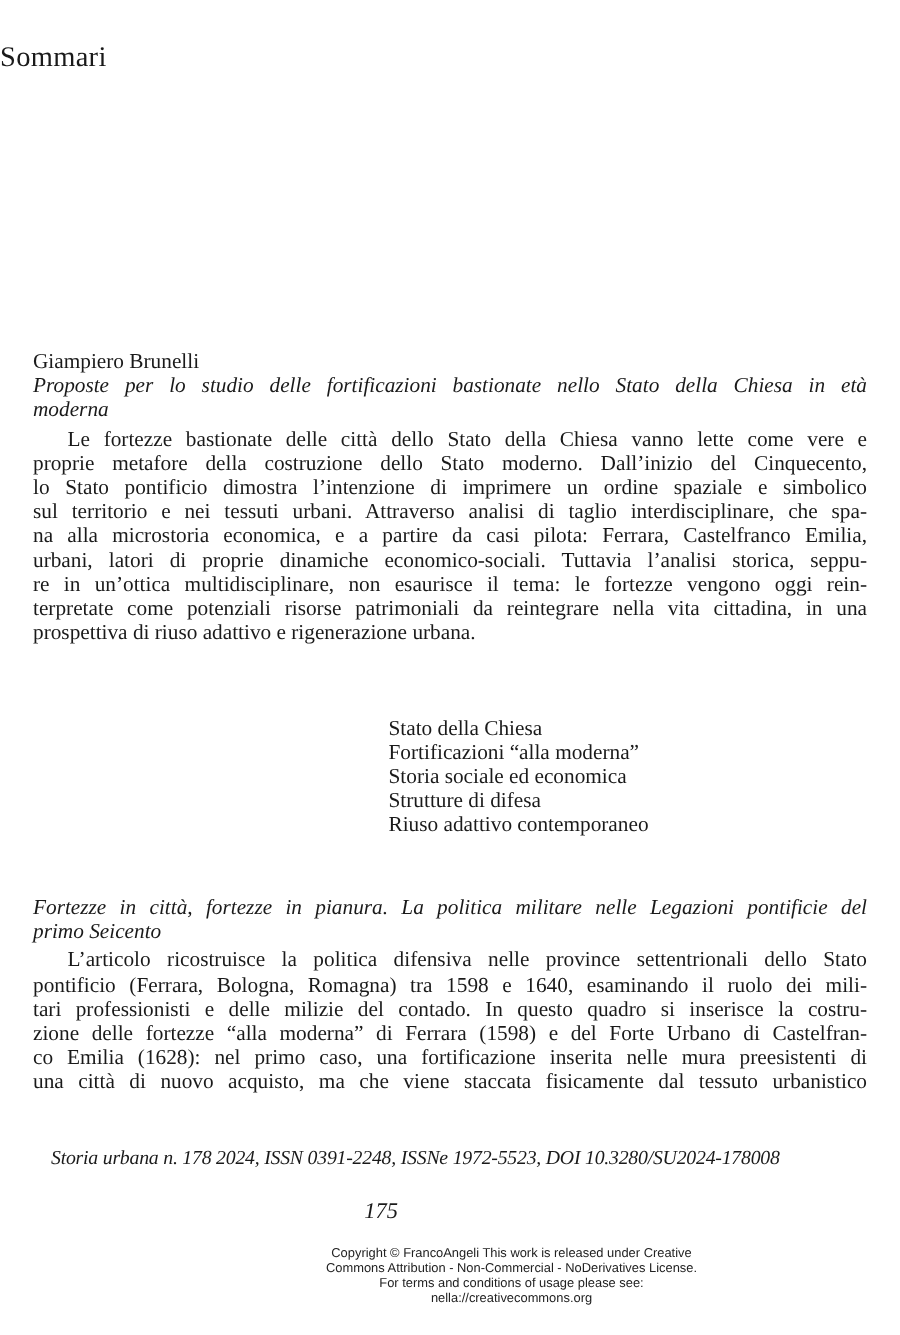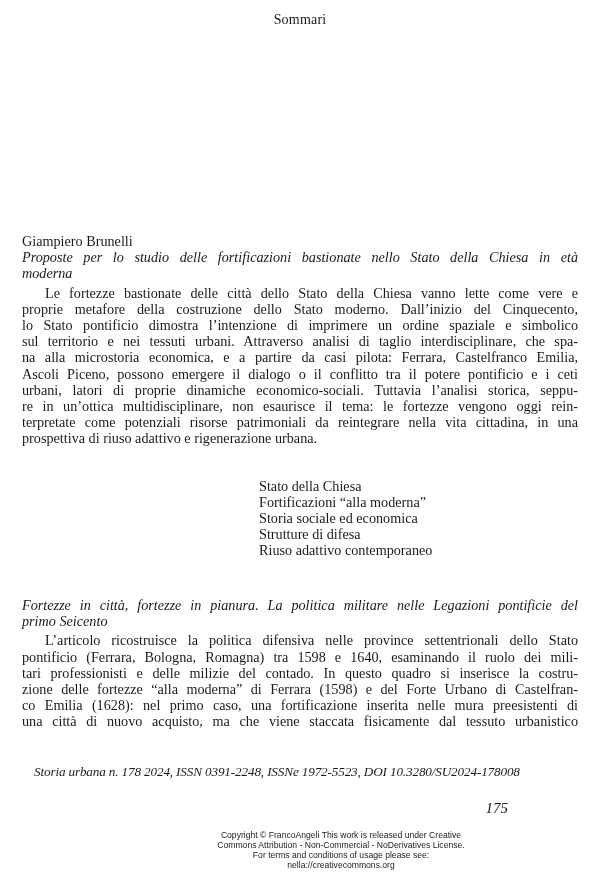--- a/index.html
+++ b/index.html
@@ -10,25 +10,24 @@
     body {
       width: 600px;
       height: 890px;
       position: relative;
       overflow: hidden;
       font-family: "Liberation Serif", "DejaVu Serif", serif;
       color: #1a1a1a;
     }
     .page-title {
       position: absolute;
-      top: 12px;
+      top: 28px;
       left: 0;
       width: 600px;
-      text-align: center;
-      font-size: 14px;
+      font-size: 19px;
       letter-spacing: 0.2px;
     }
     .entry {
       position: absolute;
       left: 22px;
       width: 556px;
       font-size: 14.2px;
       line-height: 16.2px;
     }
     .author { }
@@ -63,21 +62,21 @@
       font-style: italic;
       font-size: 13.2px;
       white-space: nowrap;
       letter-spacing: -0.15px;
     }
     .page-number {
       position: absolute;
       top: 800px;
       left: 0;
       width: 508px;
-      text-align: right;
+      text-align: center;
       font-style: italic;
       font-size: 15px;
     }
     .copyright {
       position: absolute;
       top: 830px;
       left: 0;
       width: 600px;
       text-align: center;
       font-family: "Liberation Sans", "DejaVu Sans", sans-serif;
@@ -98,21 +97,20 @@
   <div class="title">
     <span class="line">Proposte per lo studio delle fortificazioni bastionate nello Stato della Chiesa in età</span>
     <span class="line last">moderna</span>
   </div>
   <div class="abstract">
     <span class="line indent">Le fortezze bastionate delle città dello Stato della Chiesa vanno lette come vere e</span>
     <span class="line">proprie metafore della costruzione dello Stato moderno. Dall’inizio del Cinquecento,</span>
     <span class="line">lo Stato pontificio dimostra l’intenzione di imprimere un ordine spaziale e simbolico</span>
     <span class="line">sul territorio e nei tessuti urbani. Attraverso analisi di taglio interdisciplinare, che spa-</span>
     <span class="line">na alla microstoria economica, e a partire da casi pilota: Ferrara, Castelfranco Emilia,</span>
-    <span class="line">Ascoli Piceno, possono emergere il dialogo o il conflitto tra il potere pontificio e i ceti</span>
     <span class="line">urbani, latori di proprie dinamiche economico-sociali. Tuttavia l’analisi storica, seppu-</span>
     <span class="line">re in un’ottica multidisciplinare, non esaurisce il tema: le fortezze vengono oggi rein-</span>
     <span class="line">terpretate come potenziali risorse patrimoniali da reintegrare nella vita cittadina, in una</span>
     <span class="line last">prospettiva di riuso adattivo e rigenerazione urbana.</span>
   </div>
 </div>
 
 <div class="keywords">
   <span>Stato della Chiesa</span>
   <span>Fortificazioni “alla moderna”</span>

